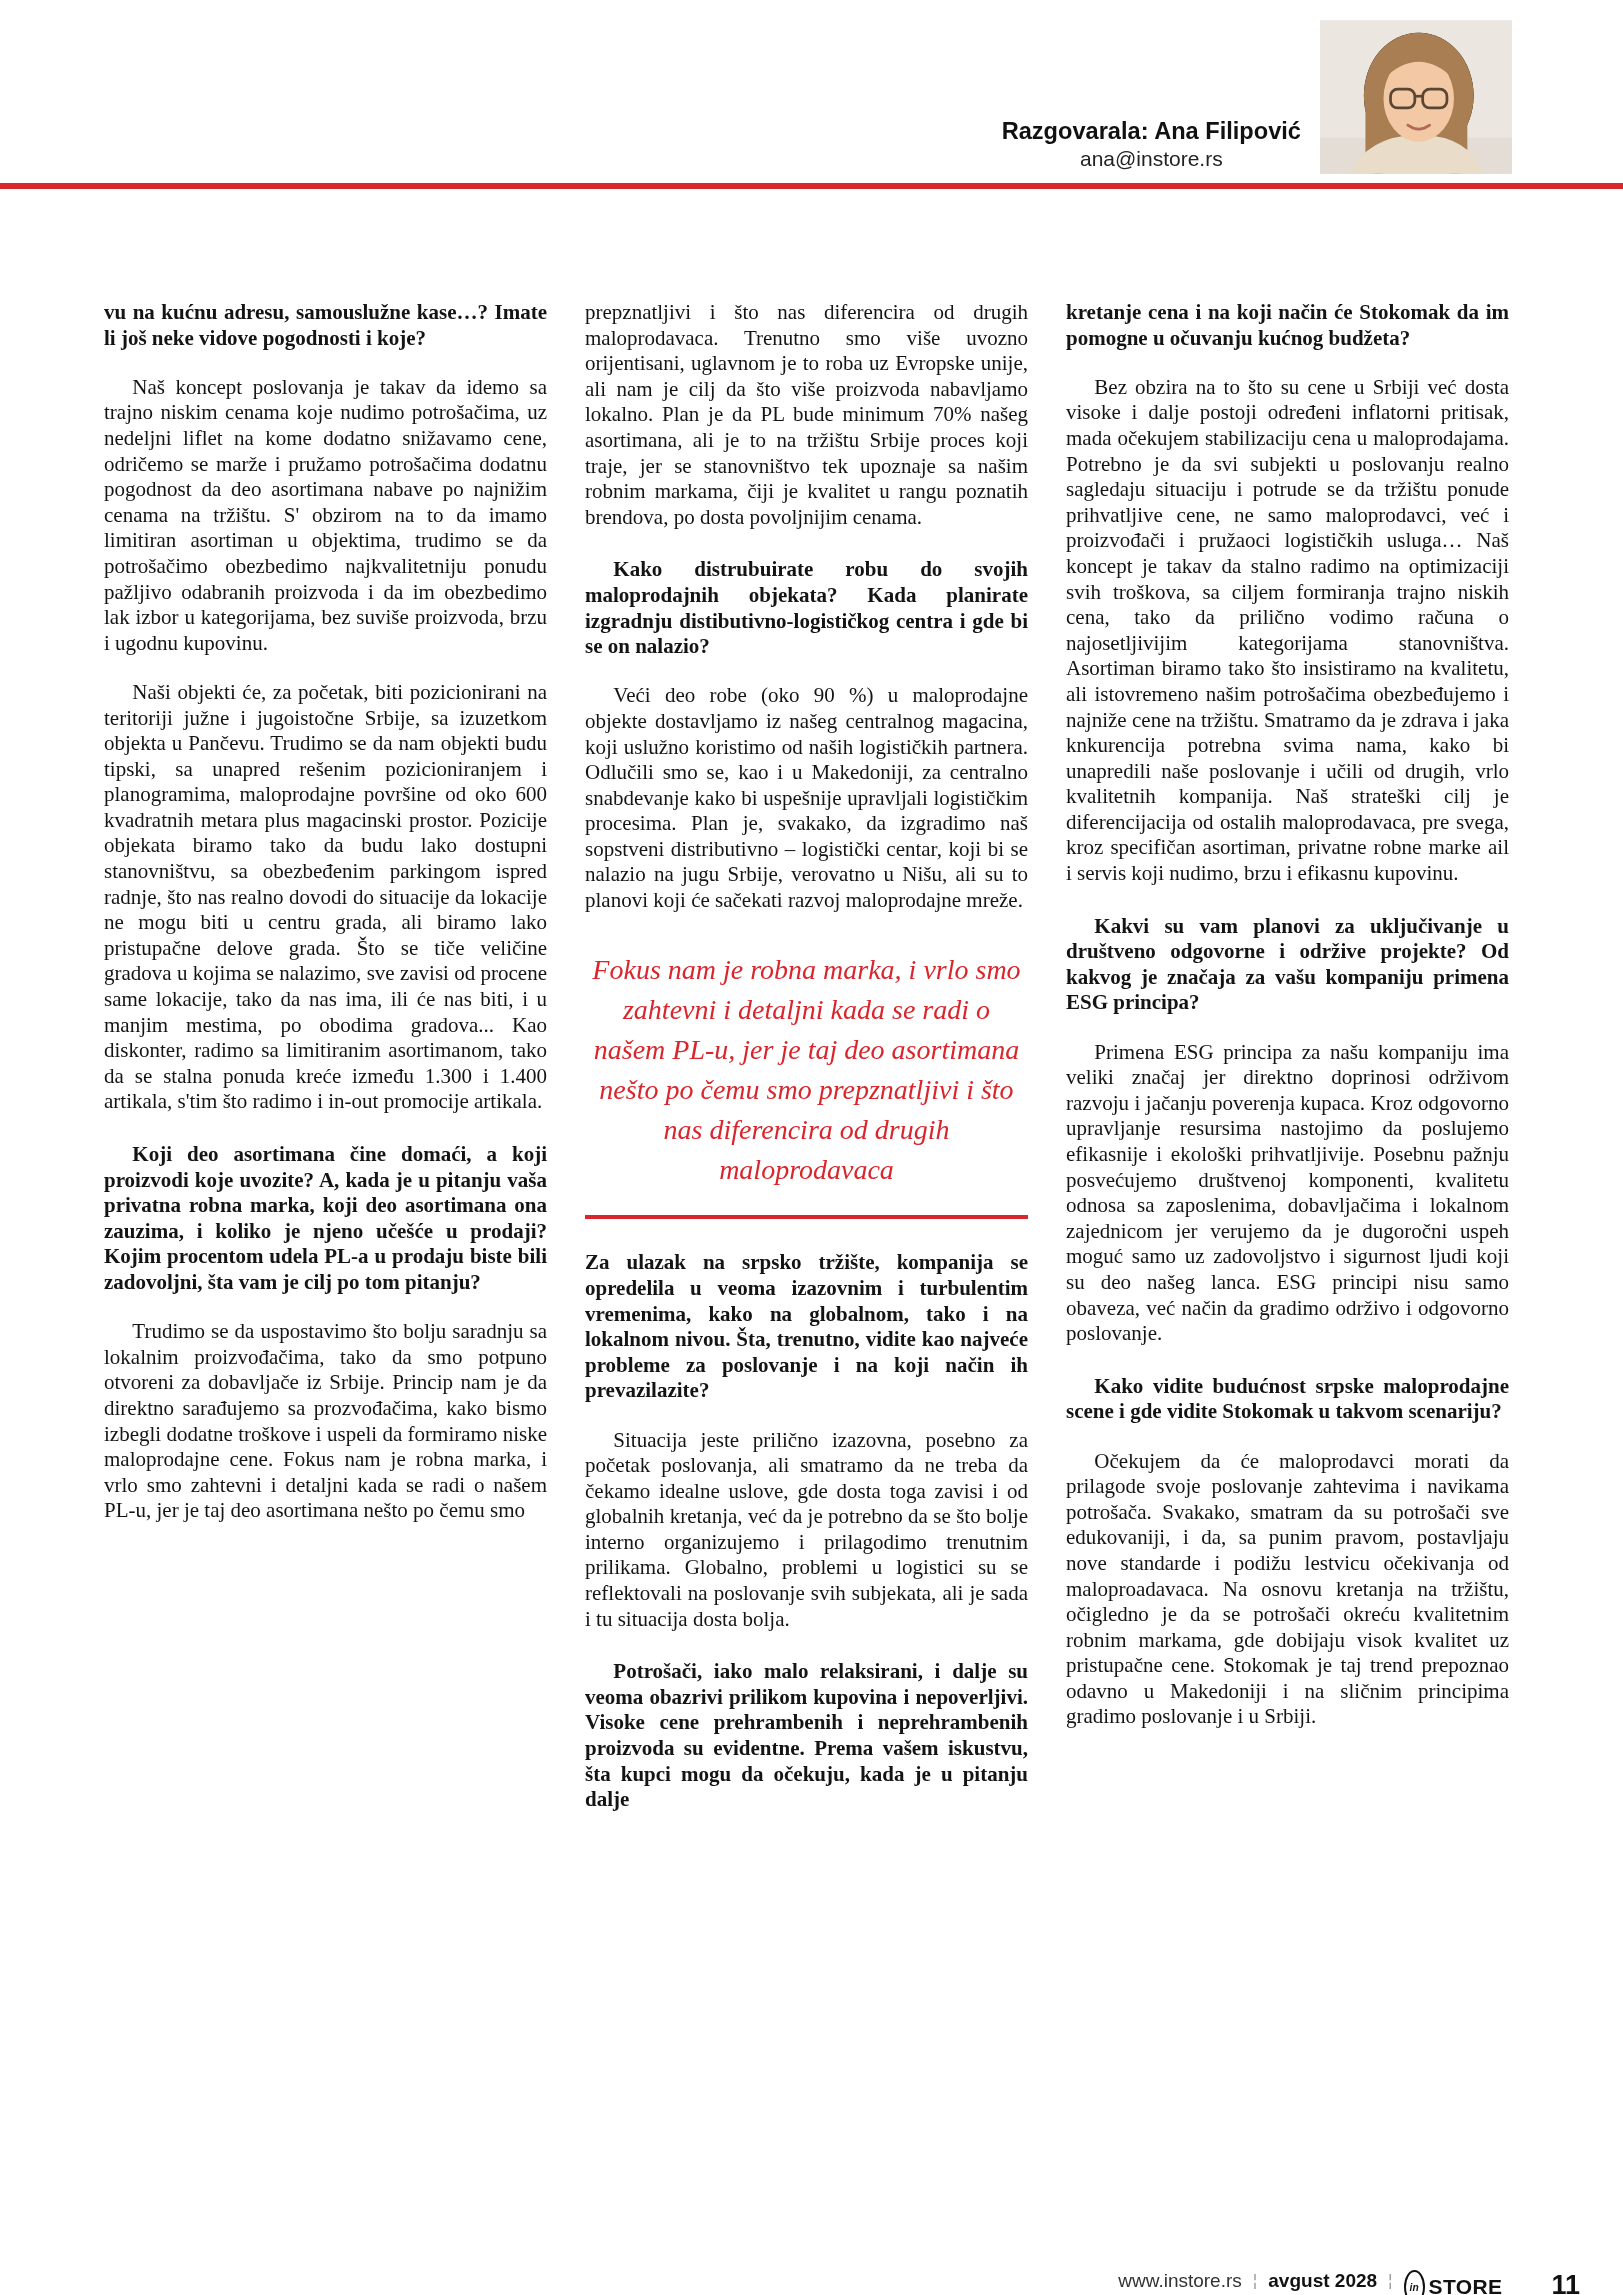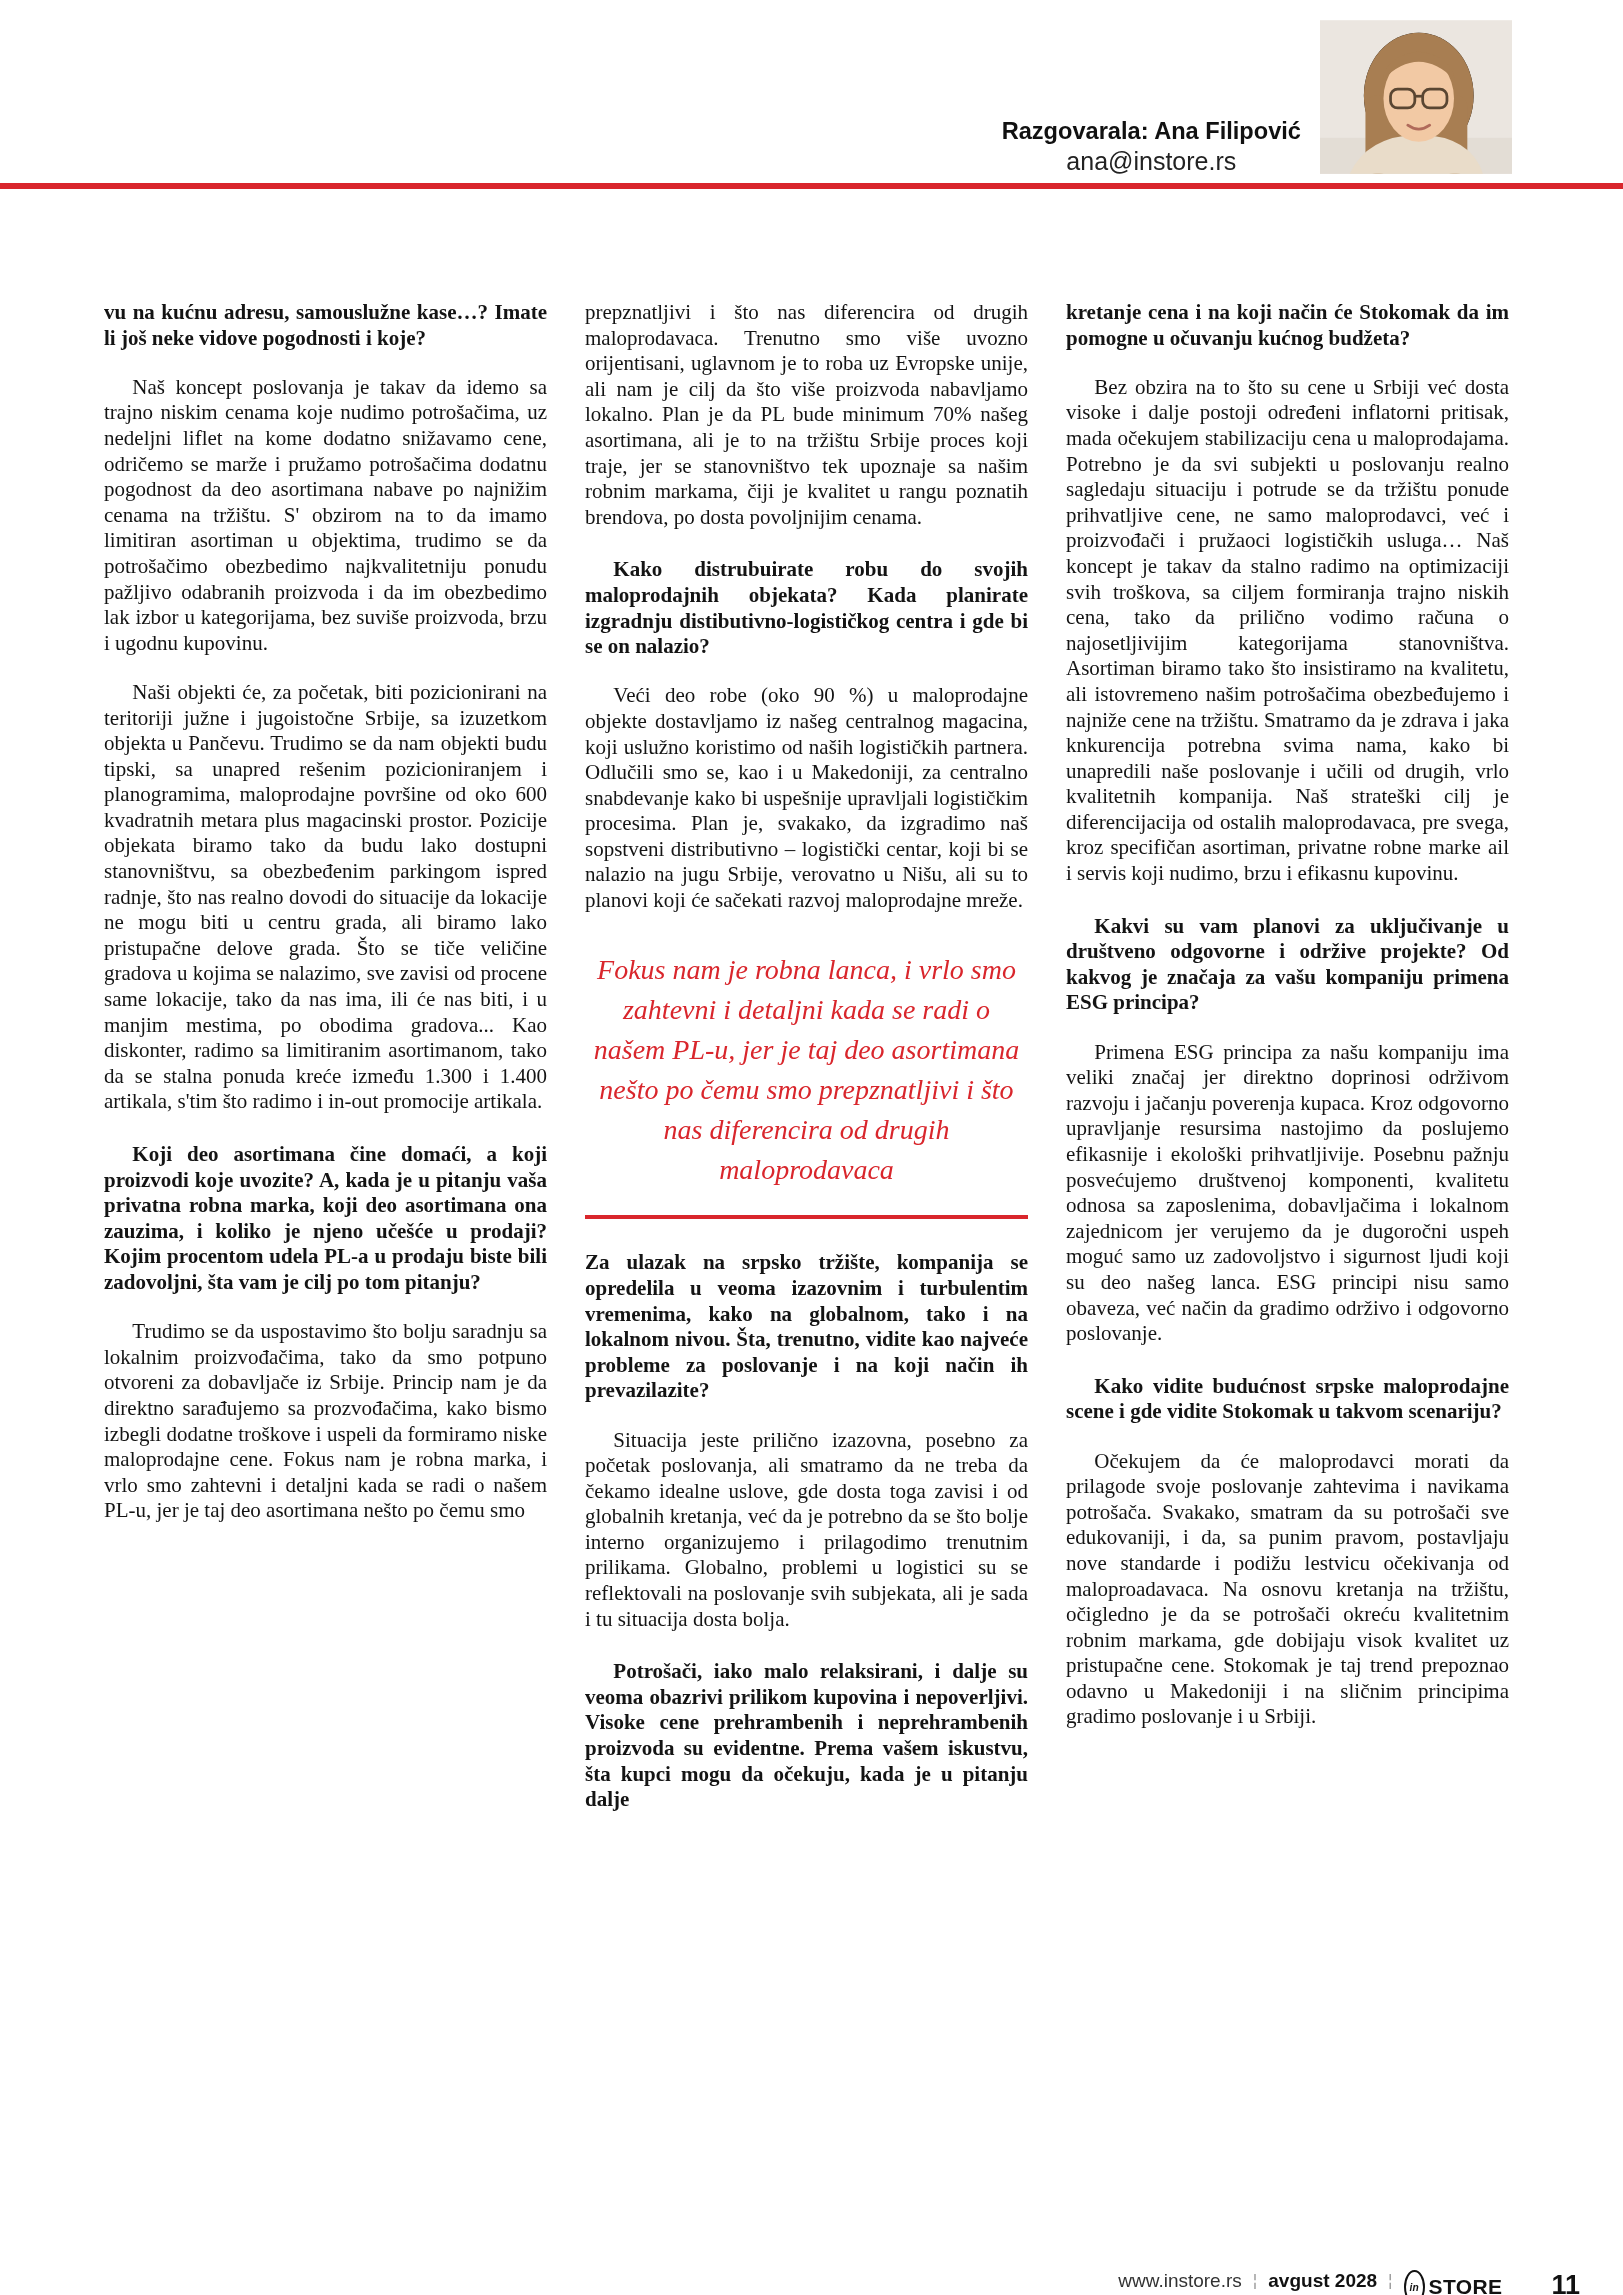--- a/index.html
+++ b/index.html
@@ -4,21 +4,21 @@
 <style>
   * { margin:0; padding:0; box-sizing:border-box; }
   body { background:#ffffff; }
   .page {
     position:relative; width:1623px; height:2295px; background:#ffffff;
     overflow:hidden; font-family:"Liberation Serif", serif; color:#141414;
   }
   .top-rule { position:absolute; left:0; top:183px; width:100%; height:5.5px; background:var(--accent-red,#d9262c); }
   .byline { position:absolute; top:118px; right:322px; text-align:center; font-family:"Liberation Sans", sans-serif; }
   .byline-name { font-weight:bold; font-size:23.6px; color:#111; }
-  .byline-email { font-size:25px; margin-top:2.4px; color:#222; }
+  .byline-email { font-size:21px; margin-top:2.4px; color:#222; }
   .portrait { position:absolute; top:20.4px; right:111px; width:192px; height:154px; overflow:hidden; }
   .portrait svg { display:block; width:100%; height:100%; }
 
   .columns { position:absolute; top:292px; left:104px; width:1405px; display:flex; gap:38px; }
   .col { width:443px; font-size:21px; line-height:25.6px; text-align:justify; hyphens:auto; -webkit-hyphens:auto; }
   .col > :first-child { margin-top:8px; }
   .q { font-weight:bold; text-indent:1.35em; margin-top:27px; }
   .a { text-indent:1.35em; margin-top:23.6px; }
   .noind { text-indent:0; }
 
@@ -83,21 +83,21 @@
       <p class="a">Naši objekti će, za početak, biti pozicionirani na teritoriji južne i jugoistočne Srbije, sa izuzetkom objekta u Pančevu. Trudimo se da nam objekti budu tipski, sa unapred rešenim pozicioniranjem i planogramima, maloprodajne površine od oko 600 kvadratnih metara plus magacinski prostor. Pozicije objekata biramo tako da budu lako dostupni stanovništvu, sa obezbeđenim parkingom ispred radnje, što nas realno dovodi do situacije da lokacije ne mogu biti u centru grada, ali biramo lako pristupačne delove grada. Što se tiče veličine gradova u kojima se nalazimo, sve zavisi od procene same lokacije, tako da nas ima, ili će nas biti, i u manjim mestima, po obodima gradova... Kao diskonter, radimo sa limitiranim asortimanom, tako da se stalna ponuda kreće između 1.300 i 1.400 artikala, s'tim što radimo i in-out promocije artikala.</p>
       <p class="q">Koji deo asortimana čine domaći, a koji proizvodi koje uvozite? A, kada je u pitanju vaša privatna robna marka, koji deo asortimana ona zauzima, i koliko je njeno učešće u prodaji? Kojim procentom udela PL-a u prodaju biste bili zadovoljni, šta vam je cilj po tom pitanju?</p>
       <p class="a">Trudimo se da uspostavimo što bolju saradnju sa lokalnim proizvođačima, tako da smo potpuno otvoreni za dobavljače iz Srbije. Princip nam je da direktno sarađujemo sa prozvođačima, kako bismo izbegli dodatne troškove i uspeli da formiramo niske maloprodajne cene. Fokus nam je robna marka, i vrlo smo zahtevni i detaljni kada se radi o našem PL-u, jer je taj deo asortimana nešto po čemu smo</p>
     </div>
 
     <div class="col">
       <p class="a noind">prepznatljivi i što nas diferencira od drugih maloprodavaca. Trenutno smo više uvozno orijentisani, uglavnom je to roba uz Evropske unije, ali nam je cilj da što više proizvoda nabavljamo lokalno. Plan je da PL bude minimum 70% našeg asortimana, ali je to na tržištu Srbije proces koji traje, jer se stanovništvo tek upoznaje sa našim robnim markama, čiji je kvalitet u rangu poznatih brendova, po dosta povoljnijim cenama.</p>
       <p class="q">Kako distrubuirate robu do svojih maloprodajnih objekata? Kada planirate izgradnju distibutivno-logističkog centra i gde bi se on nalazio?</p>
       <p class="a">Veći deo robe (oko 90 %) u maloprodajne objekte dostavljamo iz našeg centralnog magacina, koji uslužno koristimo od naših logističkih partnera. Odlučili smo se, kao i u Makedoniji, za centralno snabdevanje kako bi uspešnije upravljali logističkim procesima. Plan je, svakako, da izgradimo naš sopstveni distributivno – logistički centar, koji bi se nalazio na jugu Srbije, verovatno u Nišu, ali su to planovi koji će sačekati razvoj maloprodajne mreže.</p>
       <div class="quote-wrap">
-        <p class="quote">Fokus nam je robna lanca, i vrlo smo zahtevni i detaljni kada se radi o našem PL-u, jer je taj deo asortimana nešto po čemu smo prepznatljivi i što nas diferencira od drugih maloprodavaca</p>
+        <p class="quote">Fokus nam je robna marka, i vrlo smo zahtevni i detaljni kada se radi o našem PL-u, jer je taj deo asortimana nešto po čemu smo prepznatljivi i što nas diferencira od drugih maloprodavaca</p>
         <div class="quote-rule"></div>
       </div>
       <p class="q noind">Za ulazak na srpsko tržište, kompanija se opredelila u veoma izazovnim i turbulentim vremenima, kako na globalnom, tako i na lokalnom nivou. Šta, trenutno, vidite kao najveće probleme za poslovanje i na koji način ih prevazilazite?</p>
       <p class="a">Situacija jeste prilično izazovna, posebno za početak poslovanja, ali smatramo da ne treba da čekamo idealne uslove, gde dosta toga zavisi i od globalnih kretanja, već da je potrebno da se što bolje interno organizujemo i prilagodimo trenutnim prilikama. Globalno, problemi u logistici su se reflektovali na poslovanje svih subjekata, ali je sada i tu situacija dosta bolja.</p>
       <p class="q">Potrošači, iako malo relaksirani, i dalje su veoma obazrivi prilikom kupovina i nepoverljivi. Visoke cene prehrambenih i neprehrambenih proizvoda su evidentne. Prema vašem iskustvu, šta kupci mogu da očekuju, kada je u pitanju dalje</p>
     </div>
 
     <div class="col">
       <p class="q noind">kretanje cena i na koji način će Stokomak da im pomogne u očuvanju kućnog budžeta?</p>
       <p class="a">Bez obzira na to što su cene u Srbiji već dosta visoke i dalje postoji određeni inflatorni pritisak, mada očekujem stabilizaciju cena u maloprodajama. Potrebno je da svi subjekti u poslovanju realno sagledaju situaciju i potrude se da tržištu ponude prihvatljive cene, ne samo maloprodavci, već i proizvođači i pružaoci logističkih usluga… Naš koncept je takav da stalno radimo na optimizaciji svih troškova, sa ciljem formiranja trajno niskih cena, tako da prilično vodimo računa o najosetljivijim kategorijama stanovništva. Asortiman biramo tako što insistiramo na kvalitetu, ali istovremeno našim potrošačima obezbeđujemo i najniže cene na tržištu. Smatramo da je zdrava i jaka knkurencija potrebna svima nama, kako bi unapredili naše poslovanje i učili od drugih, vrlo kvalitetnih kompanija. Naš strateški cilj je diferencijacija od ostalih maloprodavaca, pre svega, kroz specifičan asortiman, privatne robne marke ail i servis koji nudimo, brzu i efikasnu kupovinu.</p>

